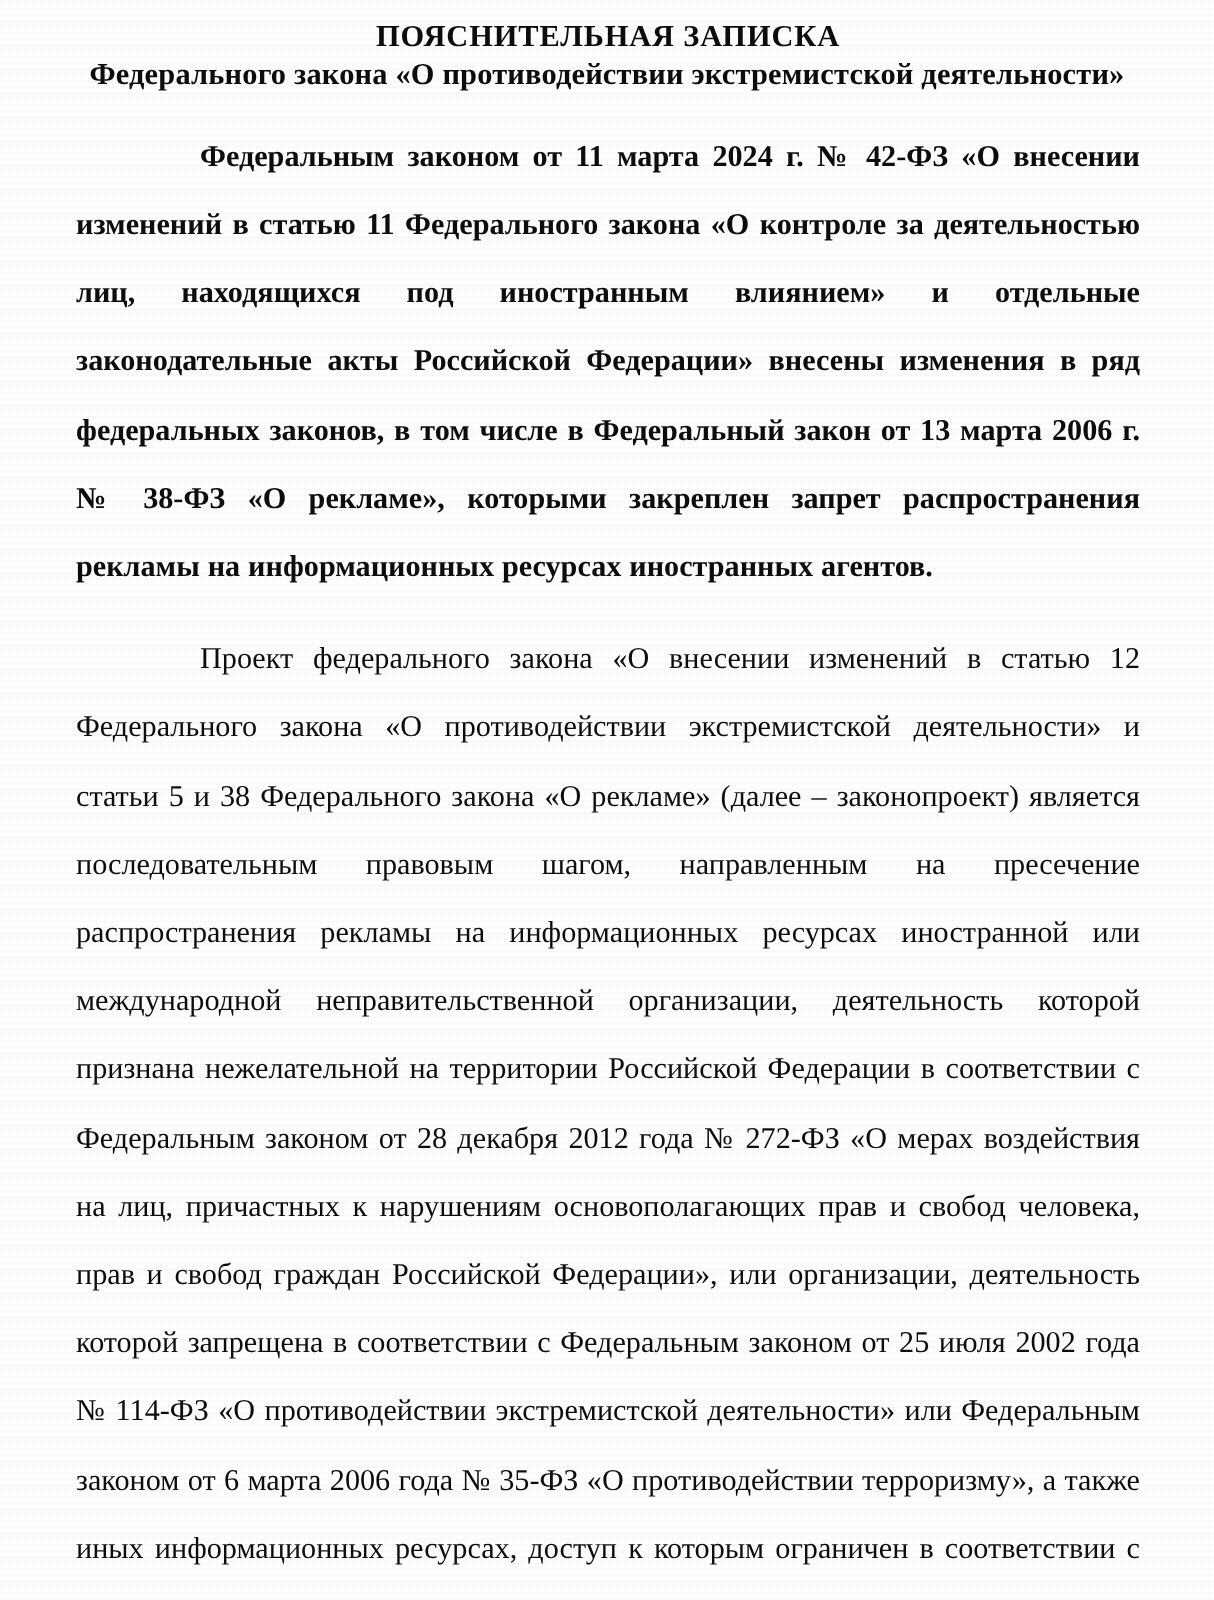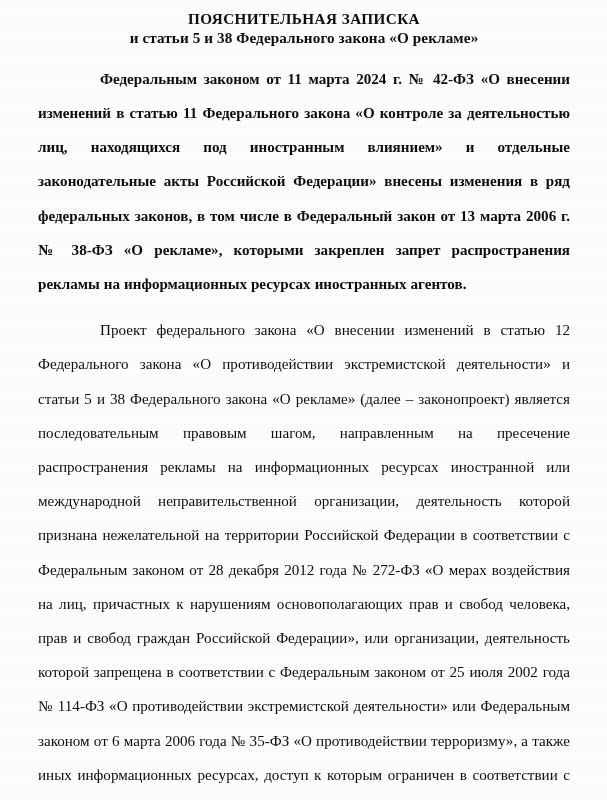--- a/index.html
+++ b/index.html
@@ -96,21 +96,21 @@
   }
 </style>
 </head>
 <body>
 
 <div class="page">
   <div class="page-inner">
 
     <div class="doc-heading">
       <span class="heading-line-1">ПОЯСНИТЕЛЬНАЯ ЗАПИСКА</span>
-      <span class="heading-line">и статьи 5 и 38 Федерального закона «О рекламе»</span>
+      <span class="heading-wide">Федерального закона «О противодействии экстремистской деятельности»</span>
     </div>
 
     <div class="body-block">
       <p class="para ends-short">Федеральным законом от 11 марта 2024 г. № 42-ФЗ «О внесении изменений в статью 11 Федерального закона «О контроле за деятельностью лиц, находящихся под иностранным влиянием» и отдельные законодательные акты Российской Федерации» внесены изменения в ряд федеральных законов, в том числе в Федеральный закон от 13 марта 2006 г. № 38-ФЗ «О рекламе», которыми закреплен запрет распространения рекламы на информационных ресурсах иностранных агентов.</p>
       <p class="para clipped">Проект федерального закона «О внесении изменений в статью 12 Федерального закона «О противодействии экстремистской деятельности» и статьи 5 и 38 Федерального закона «О рекламе» (далее – законопроект) является последовательным правовым шагом, направленным на пресечение распространения рекламы на информационных ресурсах иностранной или международной неправительственной организации, деятельность которой признана нежелательной на территории Российской Федерации в соответствии с Федеральным законом от 28 декабря 2012 года № 272-ФЗ «О мерах воздействия на лиц, причастных к нарушениям основополагающих прав и свобод человека, прав и свобод граждан Российской Федерации», или организации, деятельность которой запрещена в соответствии с Федеральным законом от 25 июля 2002 года № 114-ФЗ «О противодействии экстремистской деятельности» или Федеральным законом от 6 марта 2006 года № 35-ФЗ «О противодействии терроризму», а также иных информационных ресурсах, доступ к которым ограничен в соответствии с законодательством Российской Федерации об информации, информационных</p>
     </div>
 
   </div>
   <div class="grain"></div>
 </div>

